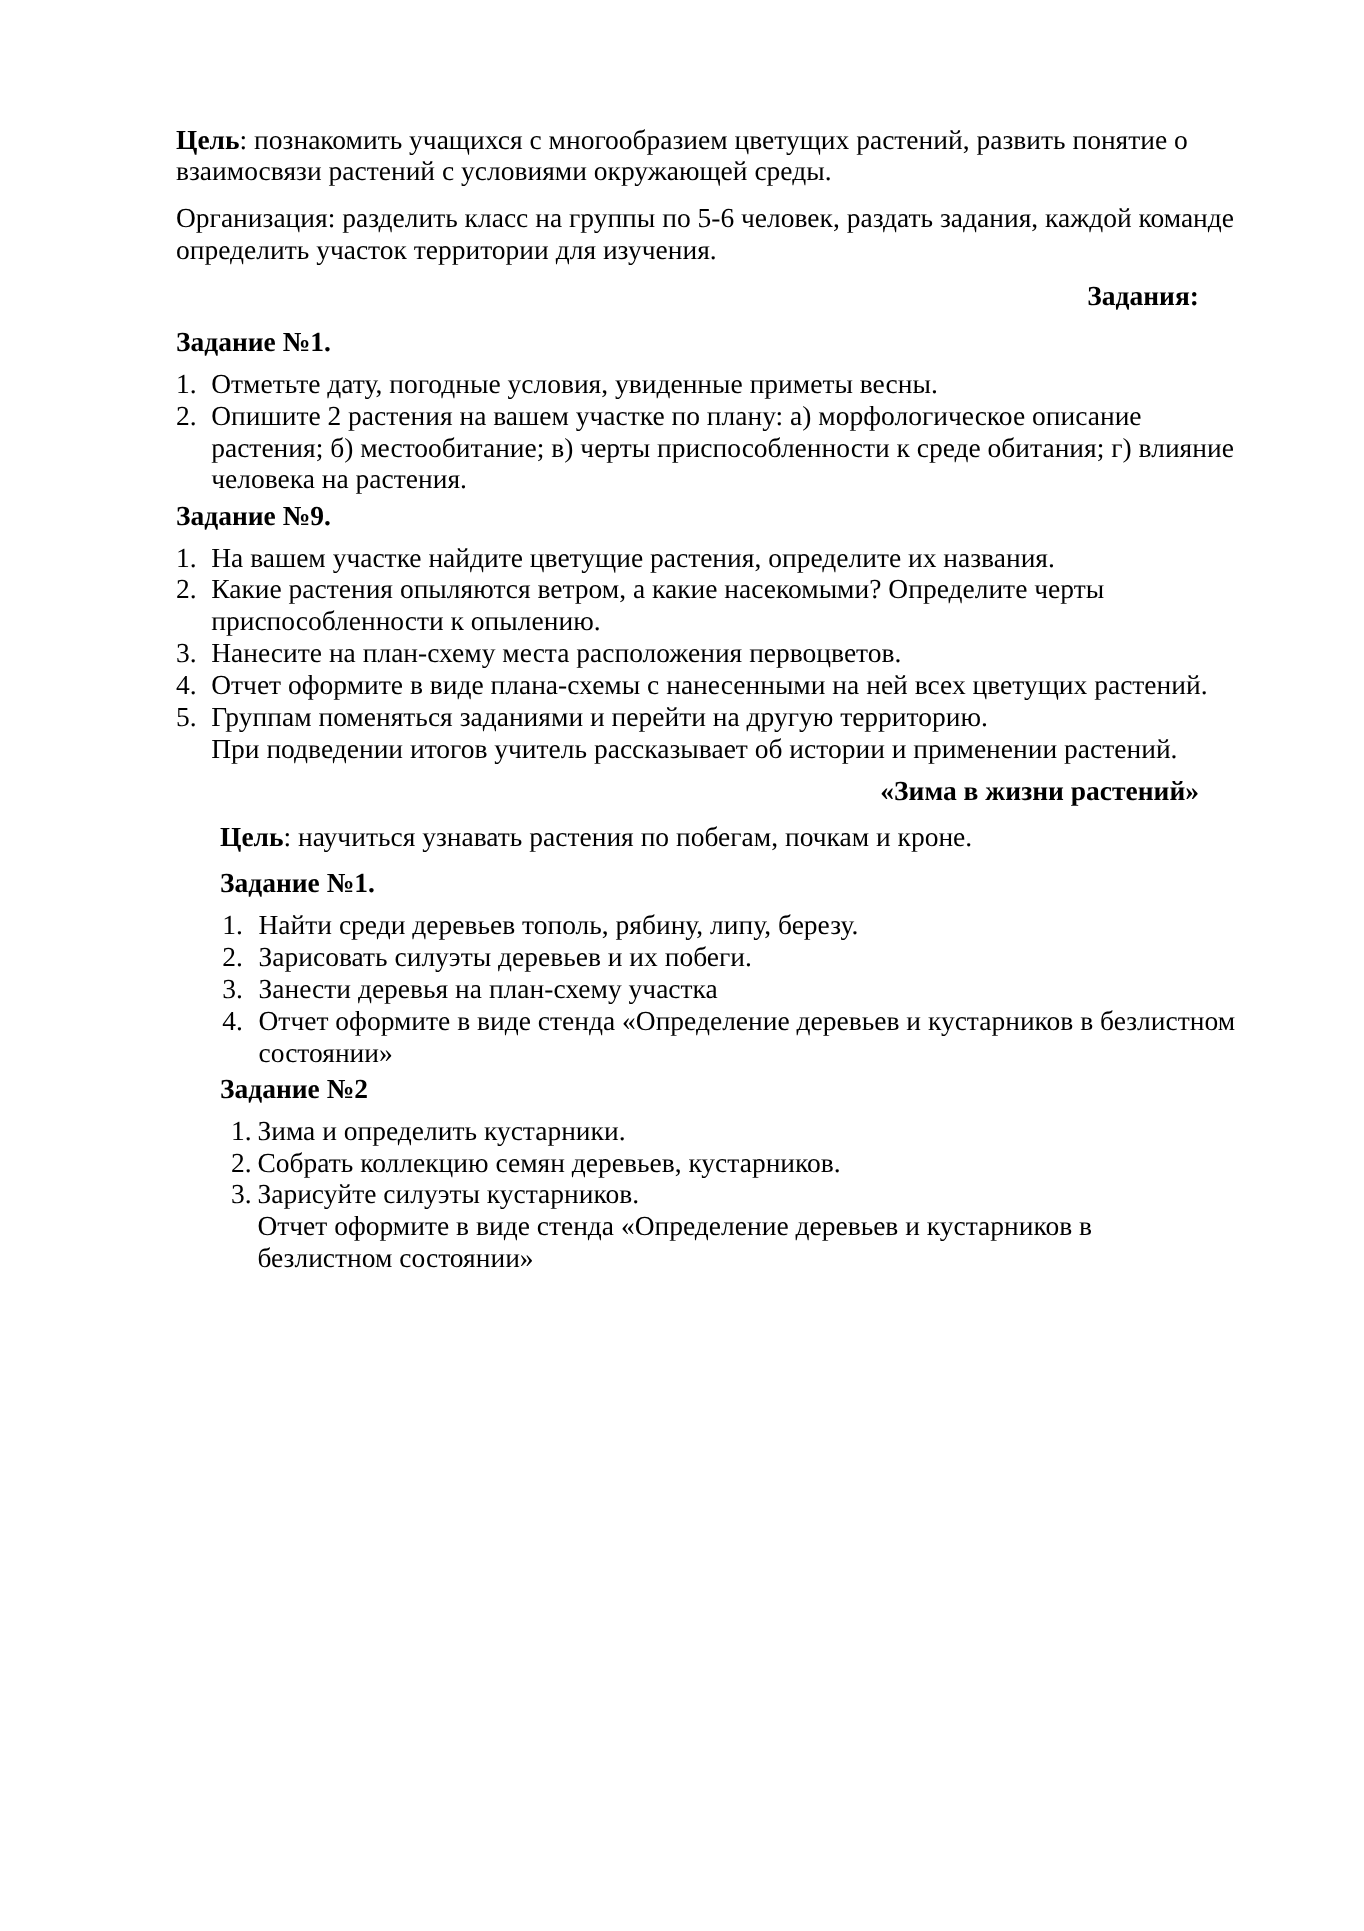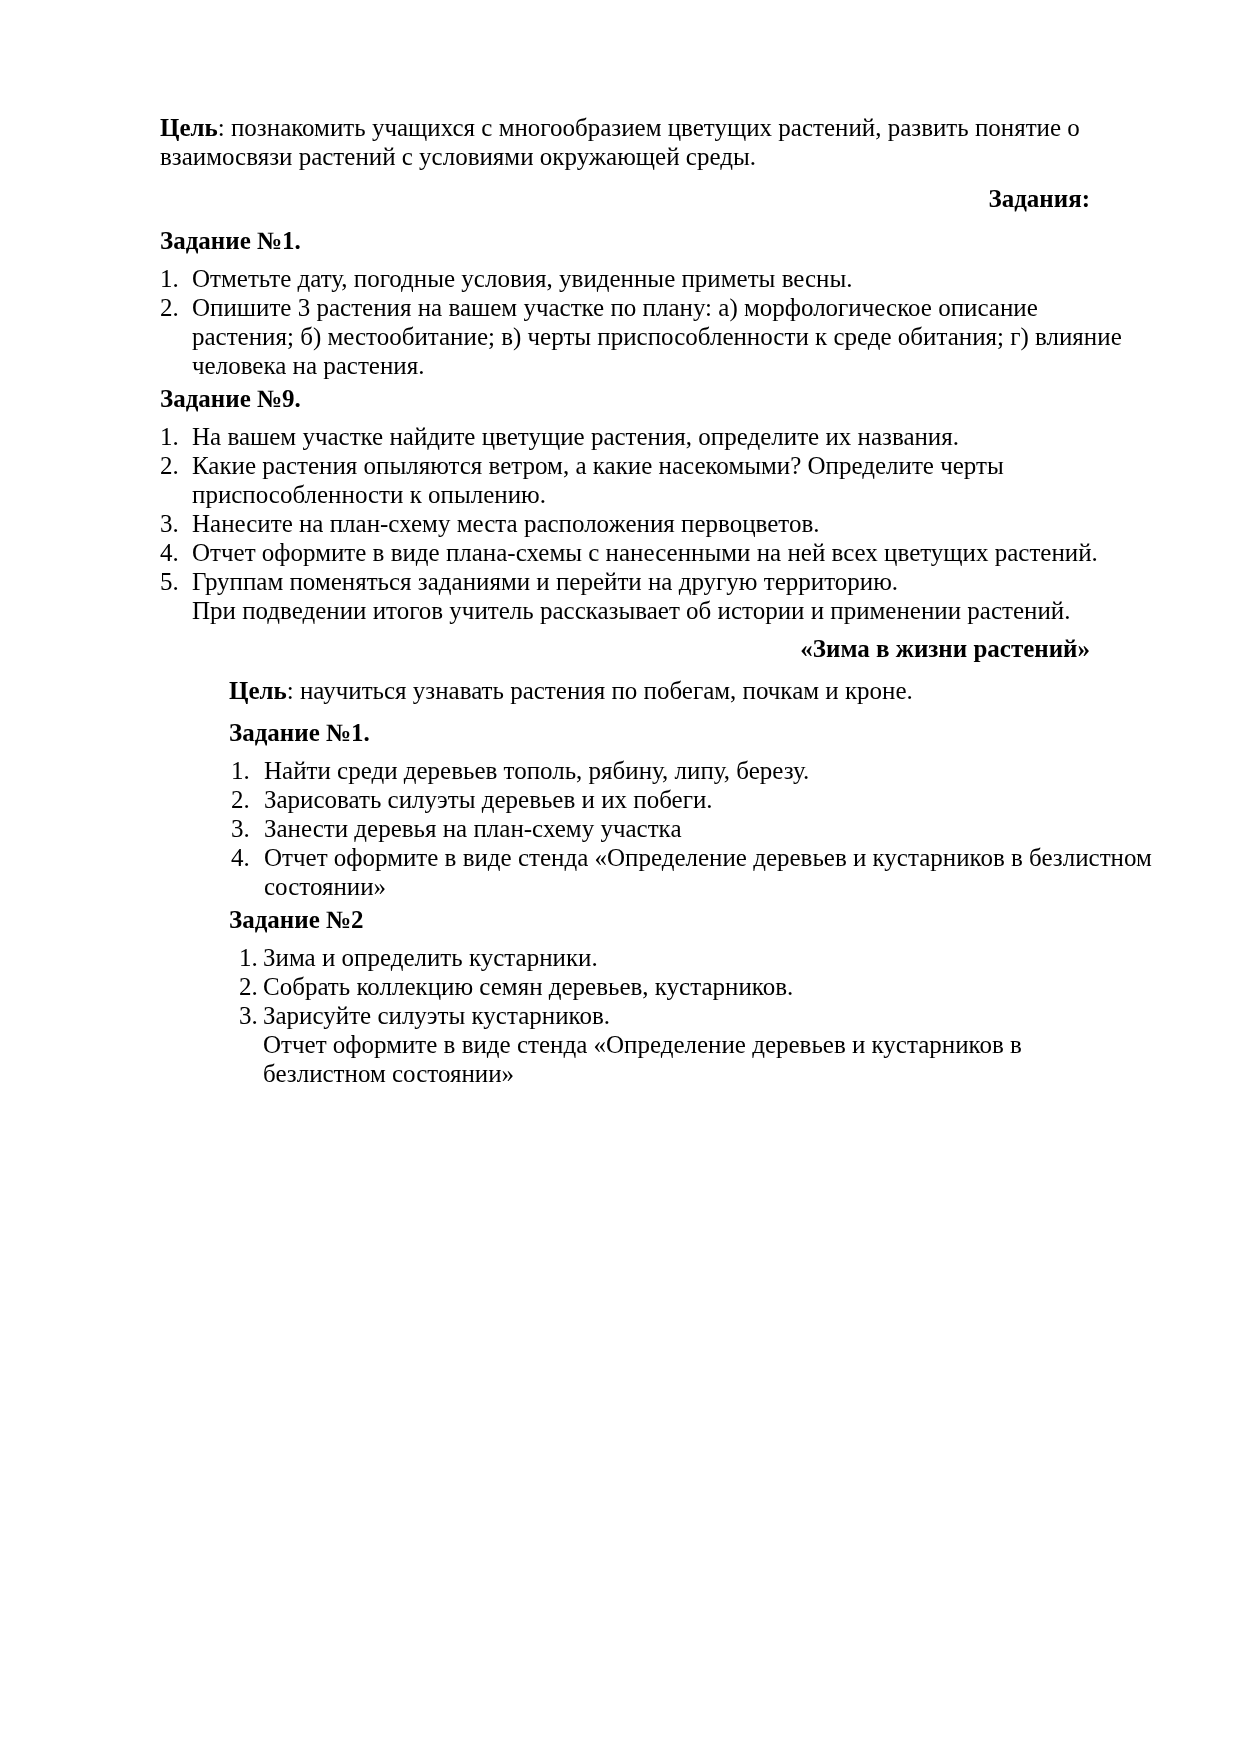--- a/index.html
+++ b/index.html
@@ -23,50 +23,52 @@
     font-weight: bold;
     text-align: right;
     width: 930px;
     margin: 0 0 13px 0;
   }
   .title-mid { margin: 9px 0 13px 0; }
   .list { margin: 0 0 4px 0; }
   .li { display: flex; align-items: flex-start; }
   .num { flex: 0 0 32px; }
   .txt { flex: 1; min-width: 0; white-space: pre-line; }
-  .s2 { margin-left: 69px; }
+  .s2 { margin-left: 40px; }
   .s2 .list-a .li { padding-left: 2px; }
   .s2 .list-a .num { flex-basis: 33px; }
   .s2 .list-b .li { padding-left: 10px; }
   .s2 .list-b .num { flex-basis: 24px; }
 </style>
 </head>
 <body>
 
 <div class="page">
 
   <div>
 
     <p class="para"><span class="b">Цель</span><span>: познакомить учащихся с многообразием цветущих растений, развить понятие о
 взаимосвязи растений с условиями окружающей среды.</span></p>
 
 
+    <p class="para">Организация: разделить класс на группы по 5-6 человек, раздать задания, каждой команде
+определить участок территории для изучения.</p>
 
     <div class="center-h">Задания:</div>
 
     <div class="h">Задание №1.</div>
 
     <div class="list">
       <div class="li">
         <span class="num">1.</span>
         <span class="txt">Отметьте дату, погодные условия, увиденные приметы весны.</span>
       </div>
       <div class="li">
         <span class="num">2.</span>
-        <span class="txt">Опишите 3 растения на вашем участке по плану: а) морфологическое описание
+        <span class="txt">Опишите 2 растения на вашем участке по плану: а) морфологическое описание
 растения; б) местообитание; в) черты приспособленности к среде обитания; г) влияние
 человека на растения.</span>
       </div>
     </div>
 
     <div class="h">Задание №9.</div>
 
     <div class="list">
       <div class="li">
         <span class="num">1.</span>

